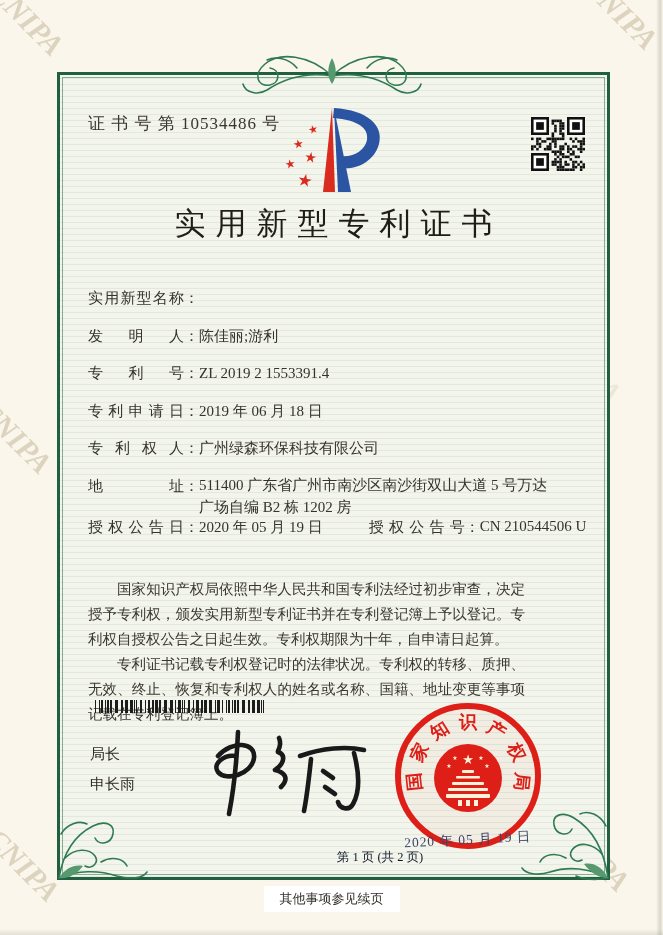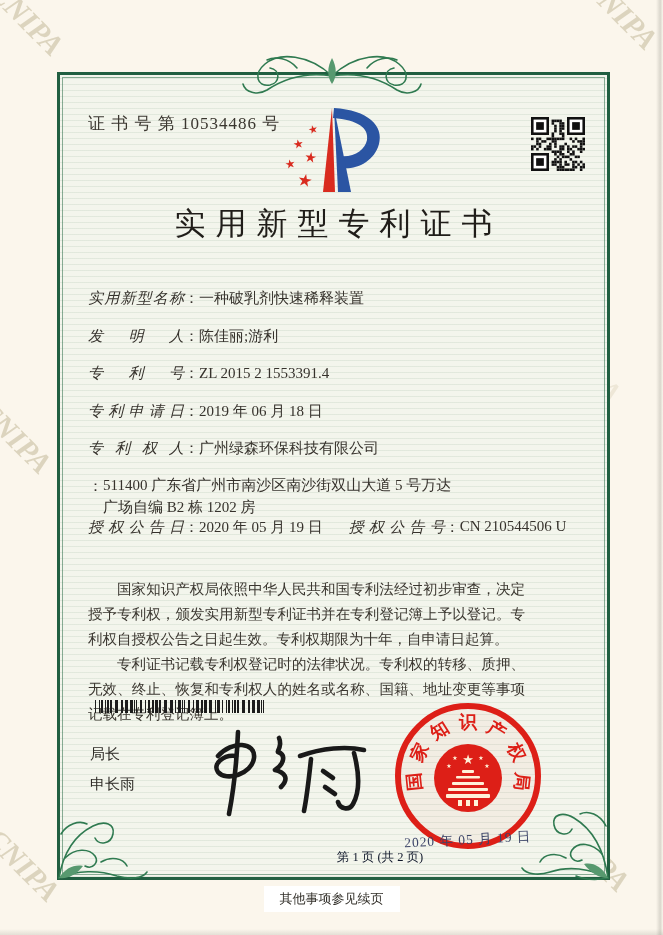--- a/index.html
+++ b/index.html
@@ -24,26 +24,26 @@
       background:
         repeating-linear-gradient(0deg, rgba(140,170,145,.17) 0px, rgba(140,170,145,.17) 1px, transparent 1px, transparent 6px),
         #f3f5ec;}
   .frame::after{content:"";position:absolute;inset:2px;border:1px solid rgba(45,110,75,.55);pointer-events:none;}
   
   .cert-no{position:absolute;left:88px;top:112px;font-size:17px;color:#3a362f;letter-spacing:1px;}
   .title{position:absolute;left:57px;top:203px;width:553px;text-align:center;
       font-size:31px;font-weight:normal;color:#201d19;letter-spacing:10px;text-indent:10px;}
   .fields{position:absolute;left:88px;top:286px;width:470px;font-size:15px;color:#36322c;}
   .frow{display:flex;margin-bottom:13.5px;line-height:24px;}
-  .flabel{display:inline-block;width:96px;text-align:justify;text-align-last:justify;flex:0 0 96px;font-style:italic;}
+  .flabel{display:inline-block;width:96px;text-align:justify;text-align-last:justify;flex:0 0 96px;}
   .fcolon{flex:0 0 12px;}
   .fvalue{white-space:nowrap;}
   .fvalue.wrap{white-space:normal;width:350px;line-height:22px;}
   .grant-row{position:absolute;left:88px;top:518px;width:480px;font-size:15px;color:#36322c;display:flex;}
-  .grant-right{margin-left:26px;display:flex;}
+  .grant-right{margin-left:46px;display:flex;}
   .paras{position:absolute;left:88px;top:545px;width:437px;font-size:14.5px;line-height:25px;
       color:#3a362f;text-align:justify;margin-top:32px;}
   .paras p{margin:0;text-indent:2em;}
   
   .barcode{position:absolute;left:95px;top:700px;}
   .officer{position:absolute;left:90px;top:745px;font-size:15px;color:#2e2b26;
       font-family:"Liberation Sans","DejaVu Sans",sans-serif;}
   .officer div{margin-bottom:11px;}
   .signature{position:absolute;left:182px;top:726px;}
   .seal{position:absolute;left:388px;top:694px;}
@@ -261,43 +261,43 @@
       <rect x="1" y="15" width="5" height="5" fill="#fff"></rect>
       <rect x="2" y="16" width="3" height="3" fill="#111"></rect>
     </svg>
 
   <div class="title">实用新型专利证书</div>
 
   <div class="fields">
     <div class="frow">
       <span class="flabel">实用新型名称</span>
         <span class="fcolon">：</span>
-      <span class="fvalue">一种破乳剂快速稀释装置</span>
     </div>
     <div class="frow">
       <span class="flabel">发明人</span>
         <span class="fcolon">：</span>
       <span class="fvalue">陈佳丽;游利</span>
     </div>
     <div class="frow">
       <span class="flabel">专利号</span>
         <span class="fcolon">：</span>
-      <span class="fvalue">ZL 2015 2 1553391.4</span>
+      <span class="fvalue">ZL 2019 2 1553391.4</span>
     </div>
     <div class="frow">
       <span class="flabel">专利申请日</span>
         <span class="fcolon">：</span>
       <span class="fvalue">2019 年 06 月 18 日</span>
     </div>
     <div class="frow">
       <span class="flabel">专利权人</span>
         <span class="fcolon">：</span>
       <span class="fvalue">广州绿森环保科技有限公司</span>
     </div>
     <div class="frow">
+      <span class="flabel">地址</span>
         <span class="fcolon">：</span>
       <span class="fvalue wrap">511400 广东省广州市南沙区南沙街双山大道 5 号万达广场自编 B2 栋 1202 房</span>
     </div>
   </div>
 
   <div class="grant-row">
     <span class="flabel">授权公告日</span>
       <span class="fcolon">：</span>
     <span class="fvalue">2020 年 05 月 19 日</span>
     <span class="grant-right">

